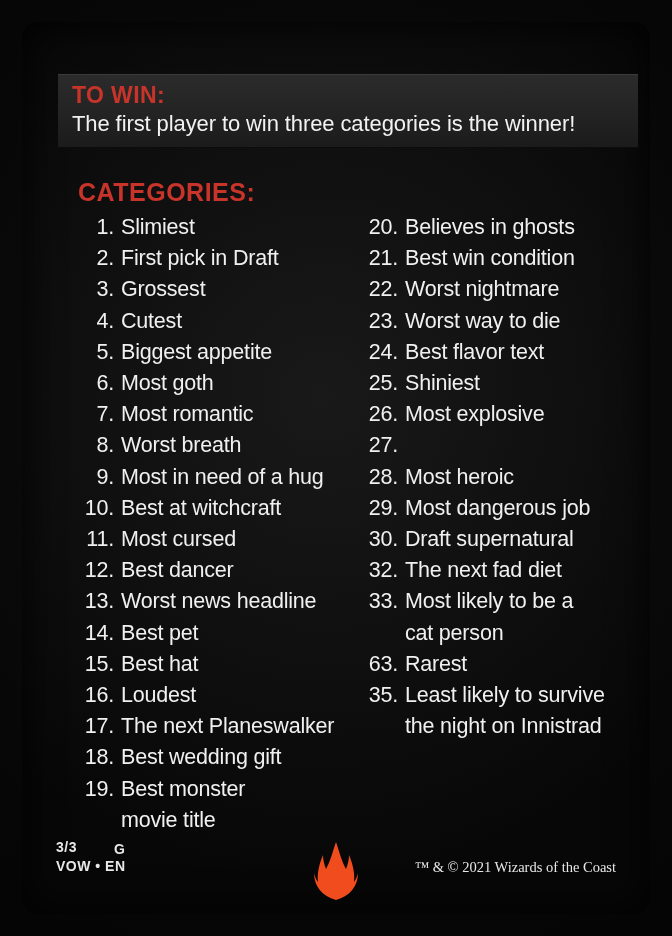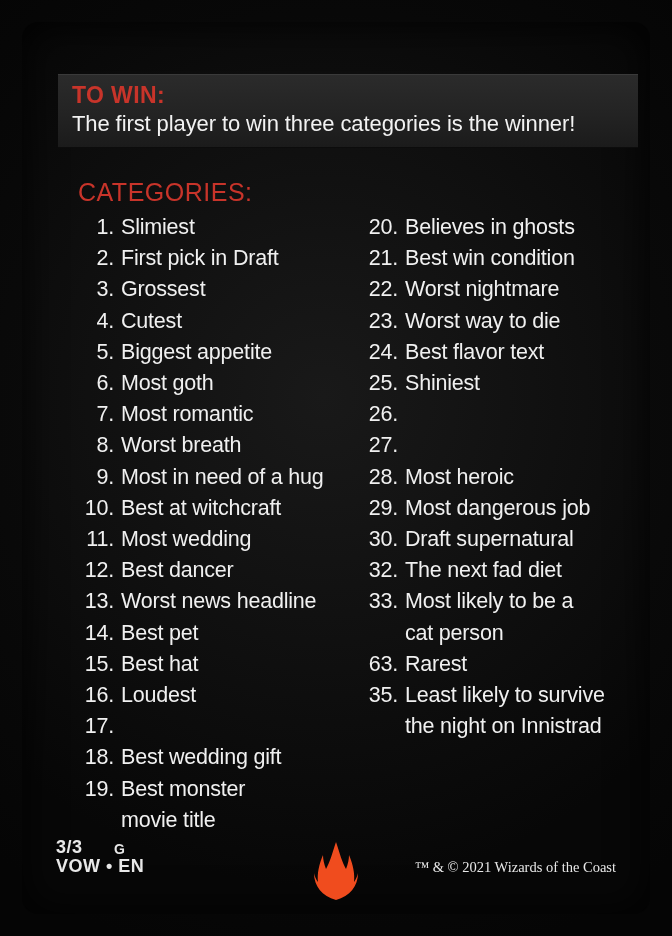--- a/index.html
+++ b/index.html
@@ -66,21 +66,21 @@
     white-space: nowrap;
   }
 
   
   .cat-header {
     position: absolute;
     left: 56px;
     top: 156px;
     color: #c8342a;
     font-size: 25px;
-    font-weight: normal;
+    font-weight: bold;
     letter-spacing: 0.5px;
   }
 
   
   .columns {
     position: absolute;
     left: 42px;
     top: 190px;
     width: 590px;
   }
@@ -122,21 +122,21 @@
     width: 44px;
     height: 58px;
   }
 
   
   .footer-left {
     position: absolute;
     left: 34px;
     bottom: 38px;
     color: #e8e8e8;
-    font-size: 18px;
+    font-size: 14px;
     line-height: 19px;
     font-family: "Liberation Serif", serif;
   }
   .footer-left .pt {
     font-weight: bold;
     font-family: "Liberation Sans", sans-serif;
     letter-spacing: 0.5px;
   }
   .footer-left .setline {
     font-weight: bold;
@@ -212,21 +212,21 @@
           <div class="item">
             <span class="num">9.</span>
             <span class="txt">Most in need of a hug</span>
           </div>
           <div class="item">
             <span class="num">10.</span>
             <span class="txt">Best at witchcraft</span>
           </div>
           <div class="item">
             <span class="num">11.</span>
-            <span class="txt">Most wedding</span>
+            <span class="txt">Most cursed</span>
           </div>
           <div class="item">
             <span class="num">12.</span>
             <span class="txt">Best dancer</span>
           </div>
           <div class="item">
             <span class="num">13.</span>
             <span class="txt">Worst news headline</span>
           </div>
           <div class="item">
@@ -236,20 +236,21 @@
           <div class="item">
             <span class="num">15.</span>
             <span class="txt">Best hat</span>
           </div>
           <div class="item">
             <span class="num">16.</span>
             <span class="txt">Loudest</span>
           </div>
           <div class="item">
             <span class="num">17.</span>
+            <span class="txt">The next Planeswalker</span>
           </div>
           <div class="item">
             <span class="num">18.</span>
             <span class="txt">Best wedding gift</span>
           </div>
           <div class="item">
             <span class="num">19.</span>
             <span class="txt">Best monster<span class="cont">movie title</span></span>
           </div>
         </div>
@@ -273,20 +274,21 @@
           <div class="item">
             <span class="num">24.</span>
             <span class="txt">Best flavor text</span>
           </div>
           <div class="item">
             <span class="num">25.</span>
             <span class="txt">Shiniest</span>
           </div>
           <div class="item">
             <span class="num">26.</span>
+            <span class="txt">Most explosive</span>
           </div>
           <div class="item">
             <span class="num">27.</span>
           </div>
           <div class="item">
             <span class="num">28.</span>
             <span class="txt">Most heroic</span>
           </div>
           <div class="item">
             <span class="num">29.</span>

